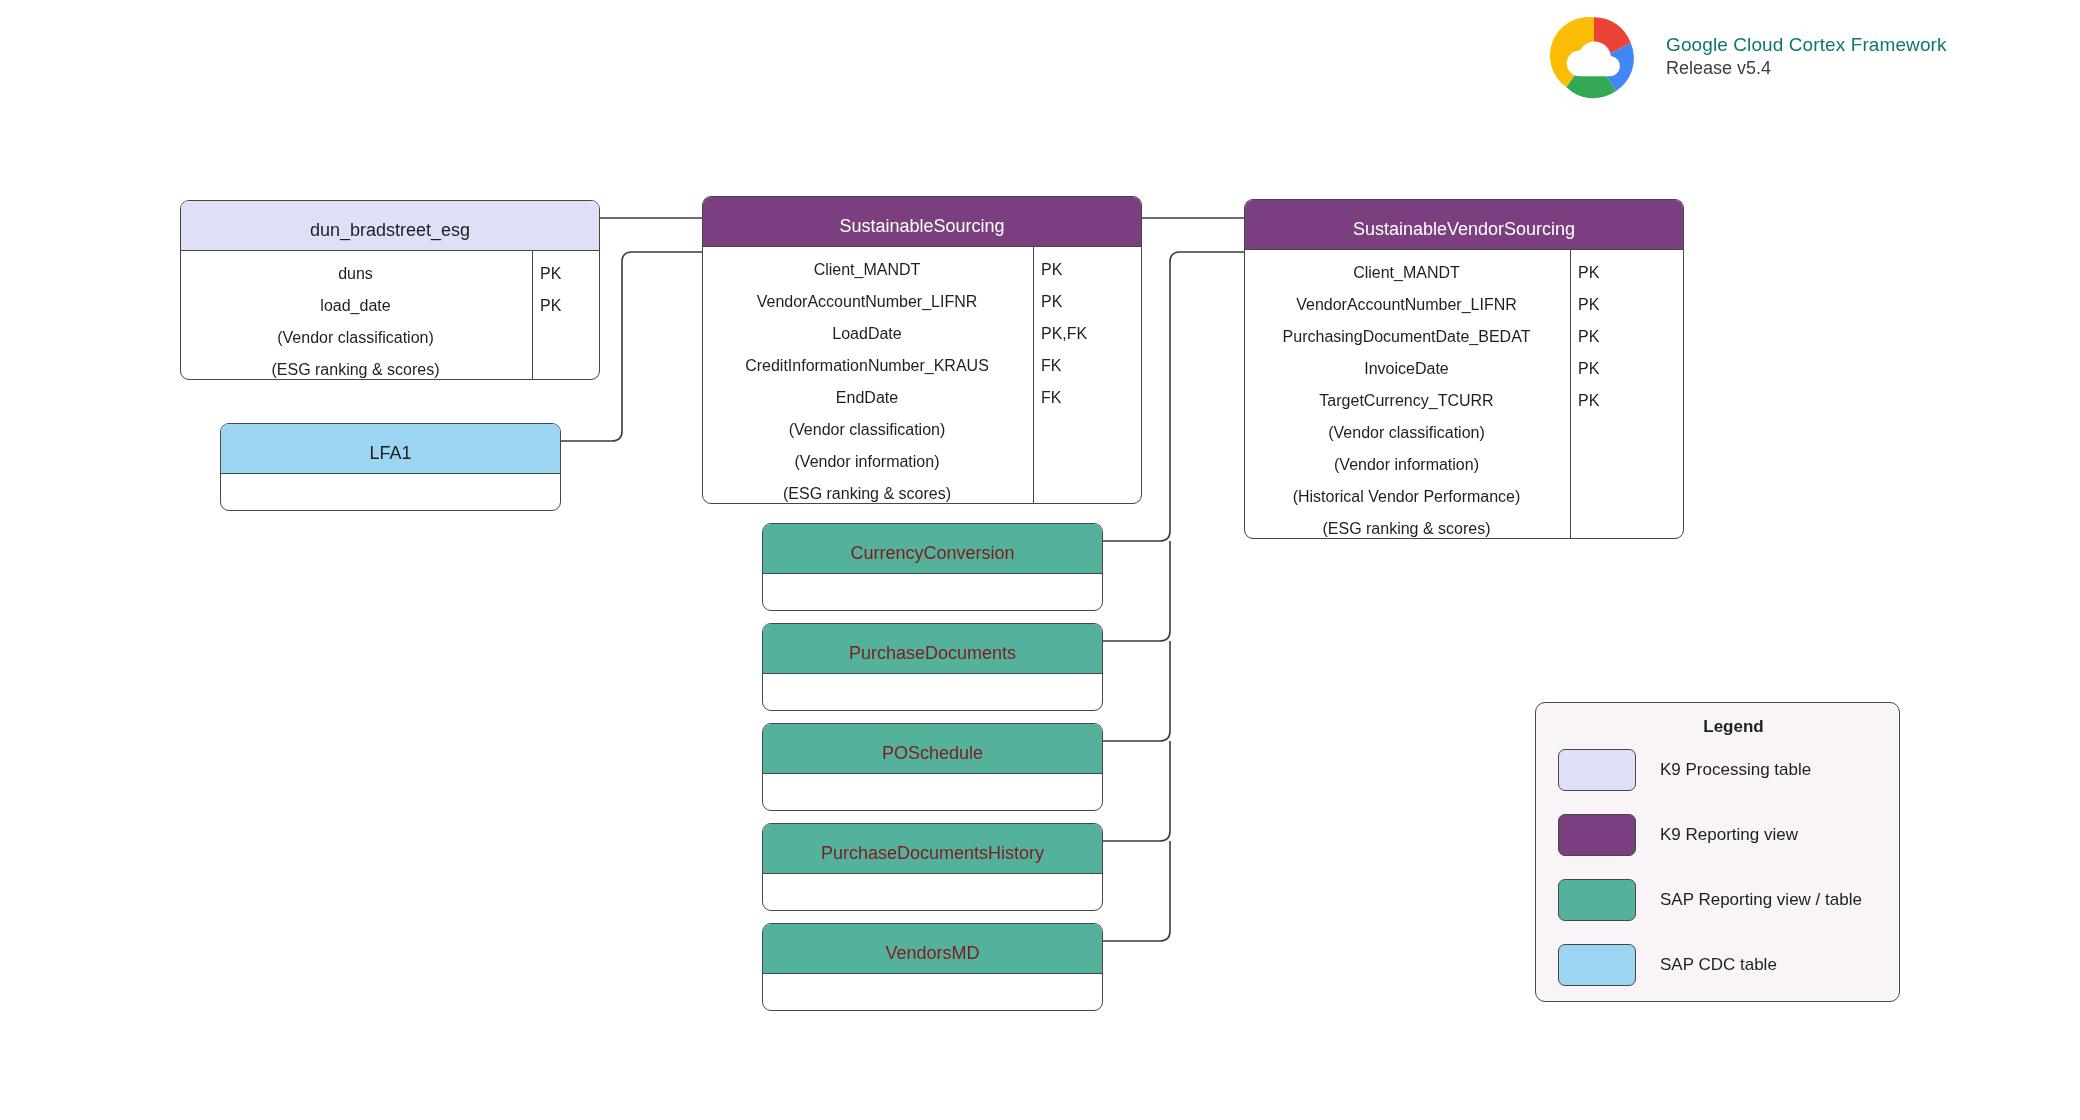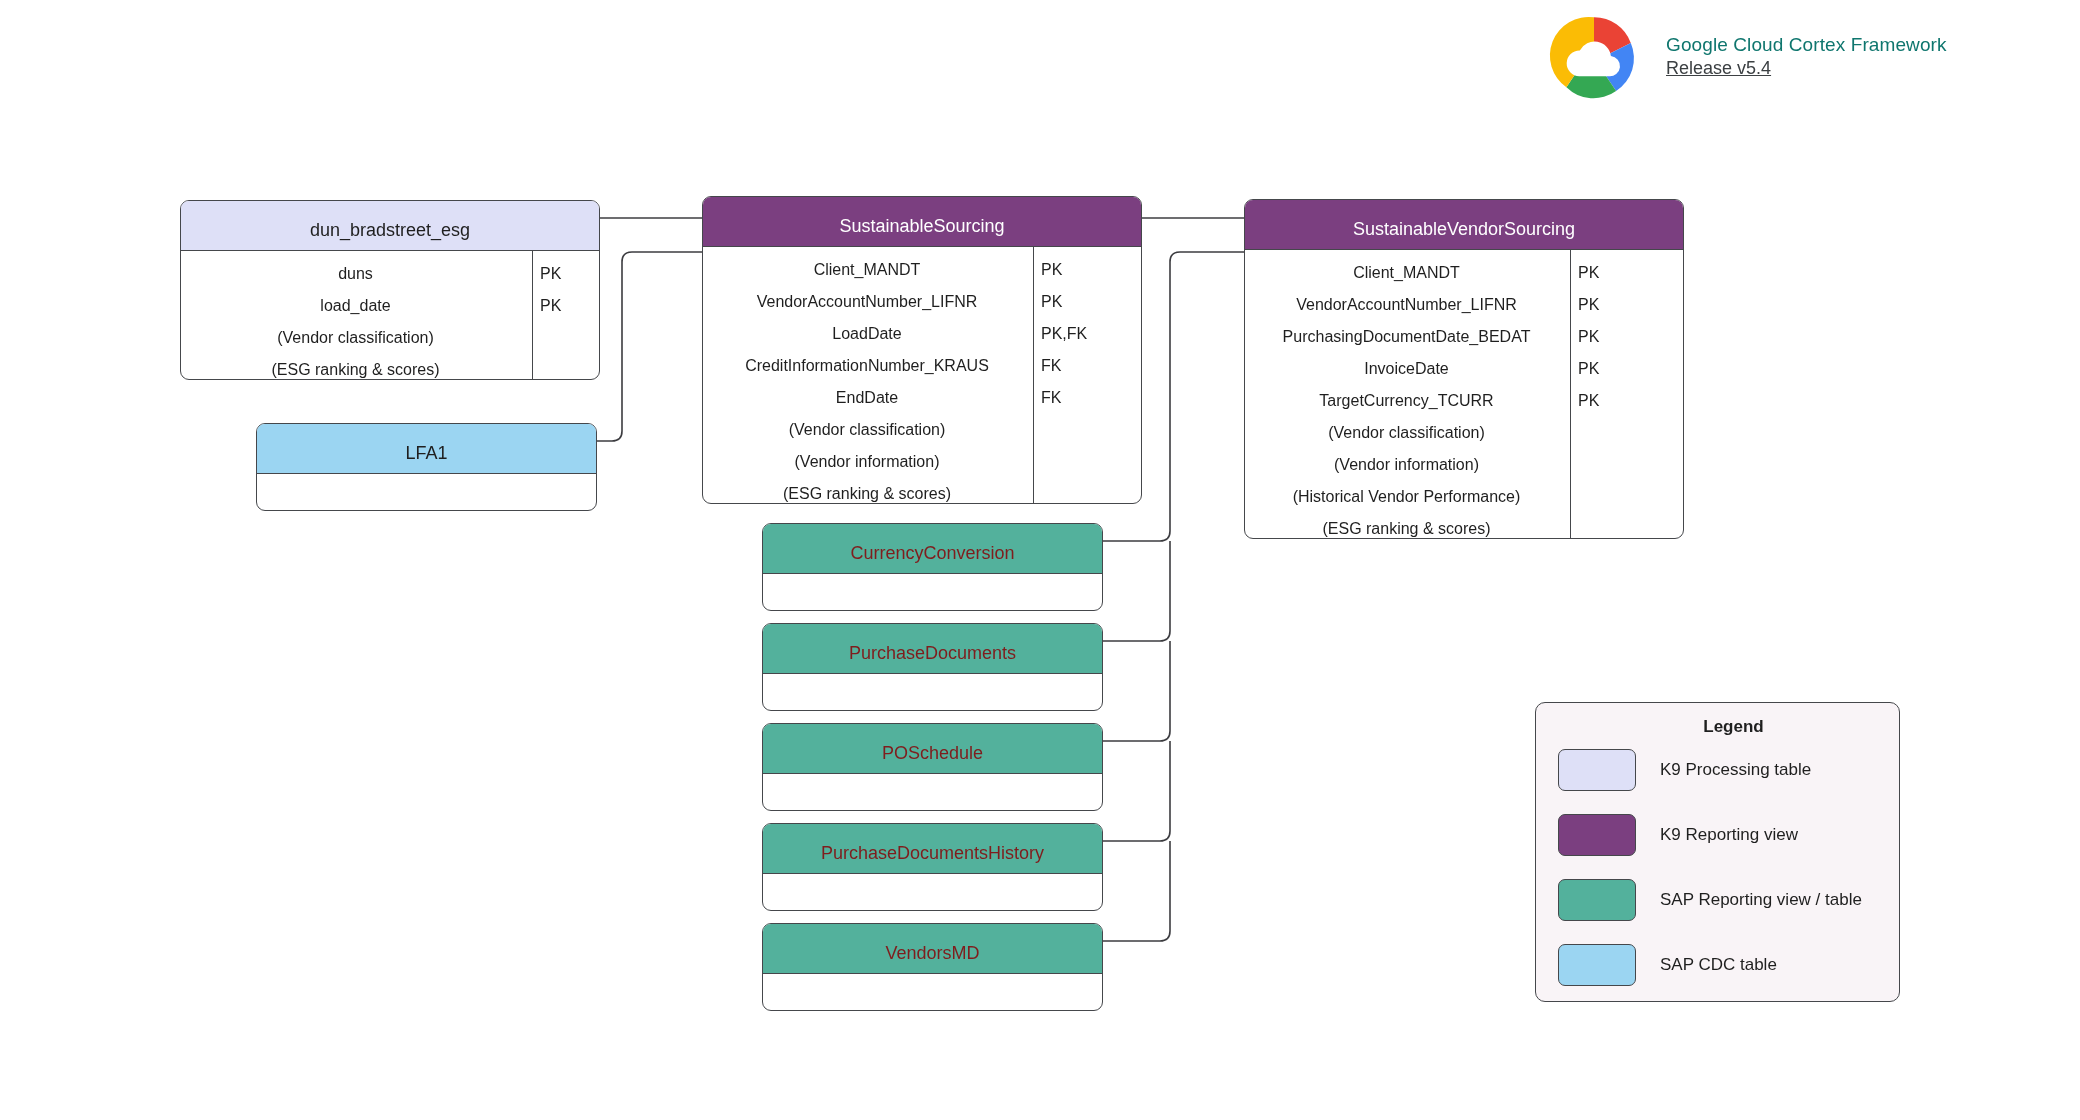--- a/index.html
+++ b/index.html
@@ -32,21 +32,20 @@
     font-weight: normal;
     color: #0f766e;
     letter-spacing: .1px;
     white-space: nowrap;
   }
   #brand-release {
     font-size: 18px;
     font-weight: normal;
     color: #3c4043;
     white-space: nowrap;
-    text-decoration: underline;
   }
 
   
   #connectors {
     position: absolute;
     left: 0; top: 0;
     width: 2080px; height: 1120px;
     pointer-events: none;
   }
   #connectors path { fill: none; stroke: #3c3c40; stroke-width: 1.6; }
@@ -191,21 +190,21 @@
             <div class="row-name" style="flex-basis: 351px;">(Vendor classification)</div>
             <div class="row-key" style="width: 69px;"></div>
           </div>
           <div class="row">
             <div class="row-name" style="flex-basis: 351px;">(ESG ranking &amp; scores)</div>
             <div class="row-key" style="width: 69px;"></div>
           </div>
         </div>
       </div>
     </div>
-    <div class="entity" style="left: 220px; top: 423px; width: 341px; margin-left: 36px;">
+    <div class="entity" style="left: 220px; top: 423px; width: 341px;">
       <div class="entity-title t-sapcdc">LFA1</div>
       <div class="entity-body">
         <div class="empty-body"></div>
       </div>
     </div>
     <div class="entity" style="left: 702px; top: 196px; width: 440px;">
       <div class="entity-title t-k9view">SustainableSourcing</div>
       <div class="entity-body">
         <div class="keyline" style="left: 330px;"></div>
         <div class="entity-rows">

